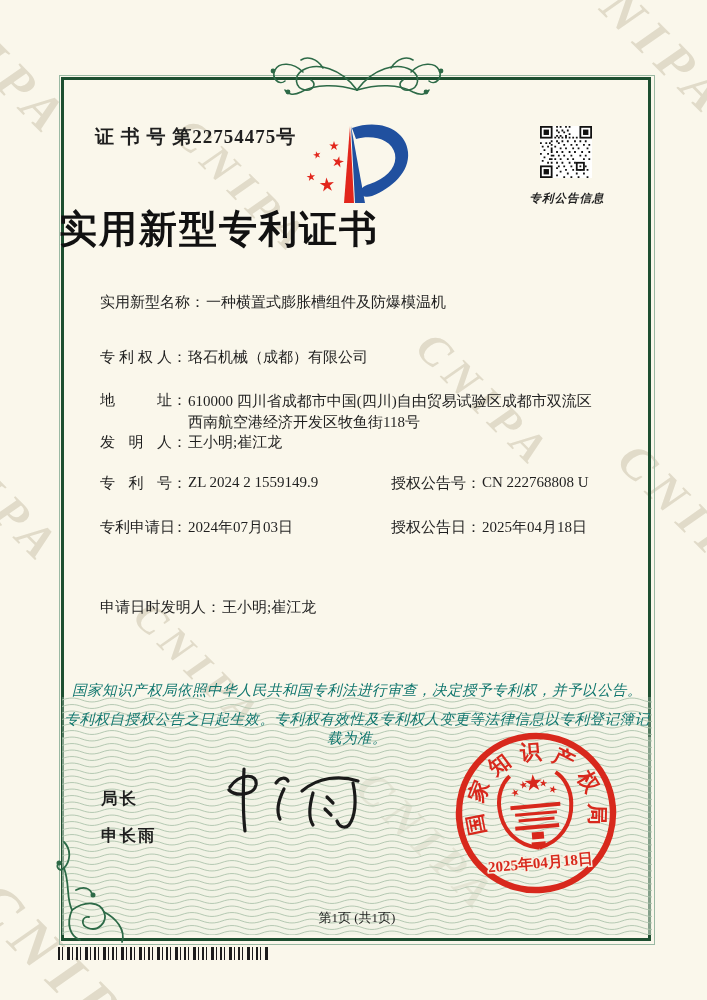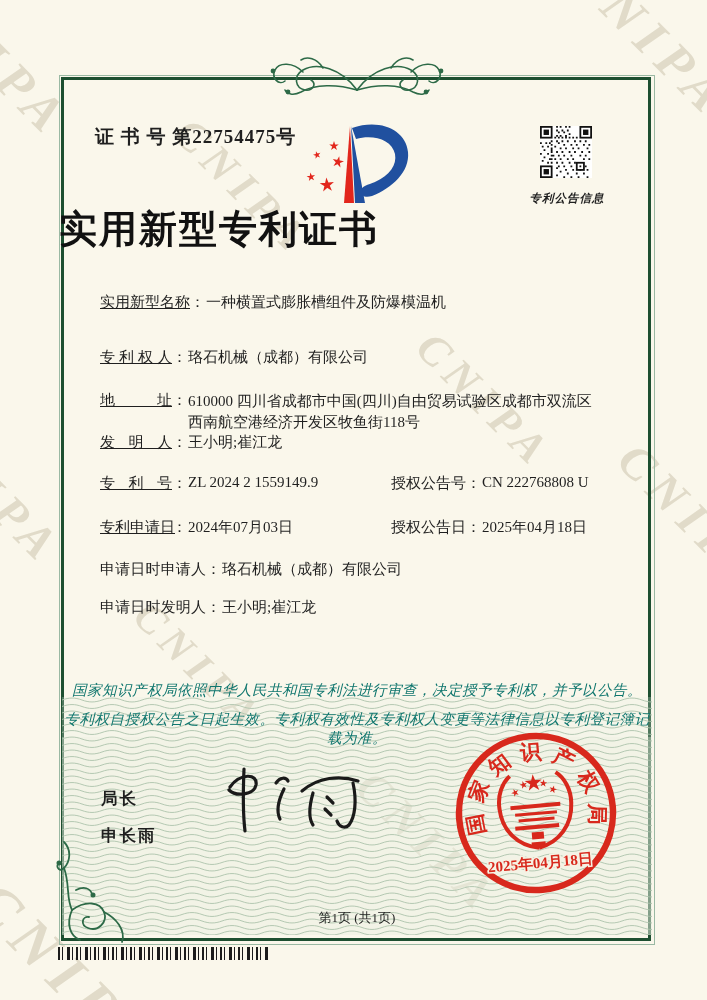--- a/index.html
+++ b/index.html
@@ -15,21 +15,21 @@
   .frame-inner{position:absolute;left:61px;top:77px;width:584px;height:858px;
       border:3px solid #1d4f30;z-index:2;}
   .svg-abs{position:absolute;z-index:3;}
   .cert-no{position:absolute;left:95px;top:124px;font-size:19px;letter-spacing:1px;z-index:4;font-weight:bold;}
   .qr-caption{position:absolute;left:515px;top:191px;width:104px;text-align:center;
       font-size:11.5px;font-style:italic;letter-spacing:1px;z-index:4;font-weight:bold;}
   .title{position:absolute;left:59px;top:204px;width:596px;text-align:left;
       font-size:38px;font-weight:bold;letter-spacing:2px;color:#111;z-index:4;}
   .row{position:absolute;left:100px;font-size:15px;z-index:4;white-space:nowrap;}
   .lbl{display:inline-block;text-align:justify;text-align-last:justify;vertical-align:top;}
-  .w72{width:72px;text-decoration:underline;} .w90{width:90px;text-decoration:underline;} .w105{width:106px;} .w75{width:75px;}
+  .w72{width:72px;} .w90{width:90px;} .w105{width:106px;} .w75{width:75px;}
   .colon{display:inline-block;width:16px;vertical-align:top;}
   .val{display:inline-block;vertical-align:top;}
   .val-wrap{white-space:normal;width:414px;line-height:21px;}
   .right-col{position:absolute;left:291px;top:0;white-space:nowrap;}
   .legal{position:absolute;left:59px;width:596px;text-align:center;font-size:14.5px;
       font-style:italic;letter-spacing:.5px;color:#0f766e;z-index:4;}
   .signer{position:absolute;left:101px;font-family:Liberation Mono, monospace;
       font-weight:bold;font-size:16.5px;letter-spacing:2px;z-index:4;}
   .footer-page{position:absolute;left:59px;top:909px;width:596px;text-align:center;
       font-size:13px;z-index:4;}
@@ -181,23 +181,20 @@
     <span class="right-col">
       <span class="lbl w75">授权公告号</span><span class="colon">：</span><span class="val">CN 222768808 U</span>
     </span>
   </div>
   <div class="row" style="top:518px;">
     <span class="lbl w72">专利申请日</span><span class="colon">：</span><span class="val">2024年07月03日</span>
     <span class="right-col">
       <span class="lbl w75">授权公告日</span><span class="colon">：</span><span class="val">2025年04月18日</span>
     </span>
   </div>
-  <div class="row" style="top:560px;">
-    <span class="lbl w105">申请日时申请人</span><span class="colon">：</span><span class="val">珞石机械（成都）有限公司</span>
-  </div>
   <div class="row" style="top:598px;">
     <span class="lbl w105">申请日时发明人</span><span class="colon">：</span><span class="val">王小明;崔江龙</span>
   </div>
 
   <div class="legal" style="top:681px;">国家知识产权局依照中华人民共和国专利法进行审查，决定授予专利权，并予以公告。</div>
   <div class="legal" style="top:710px;">专利权自授权公告之日起生效。专利权有效性及专利权人变更等法律信息以专利登记簿记载为准。</div>
 
   <div class="signer" style="top:788px;">局长</div>
   <div class="signer" style="top:825px;">申长雨</div>
 

